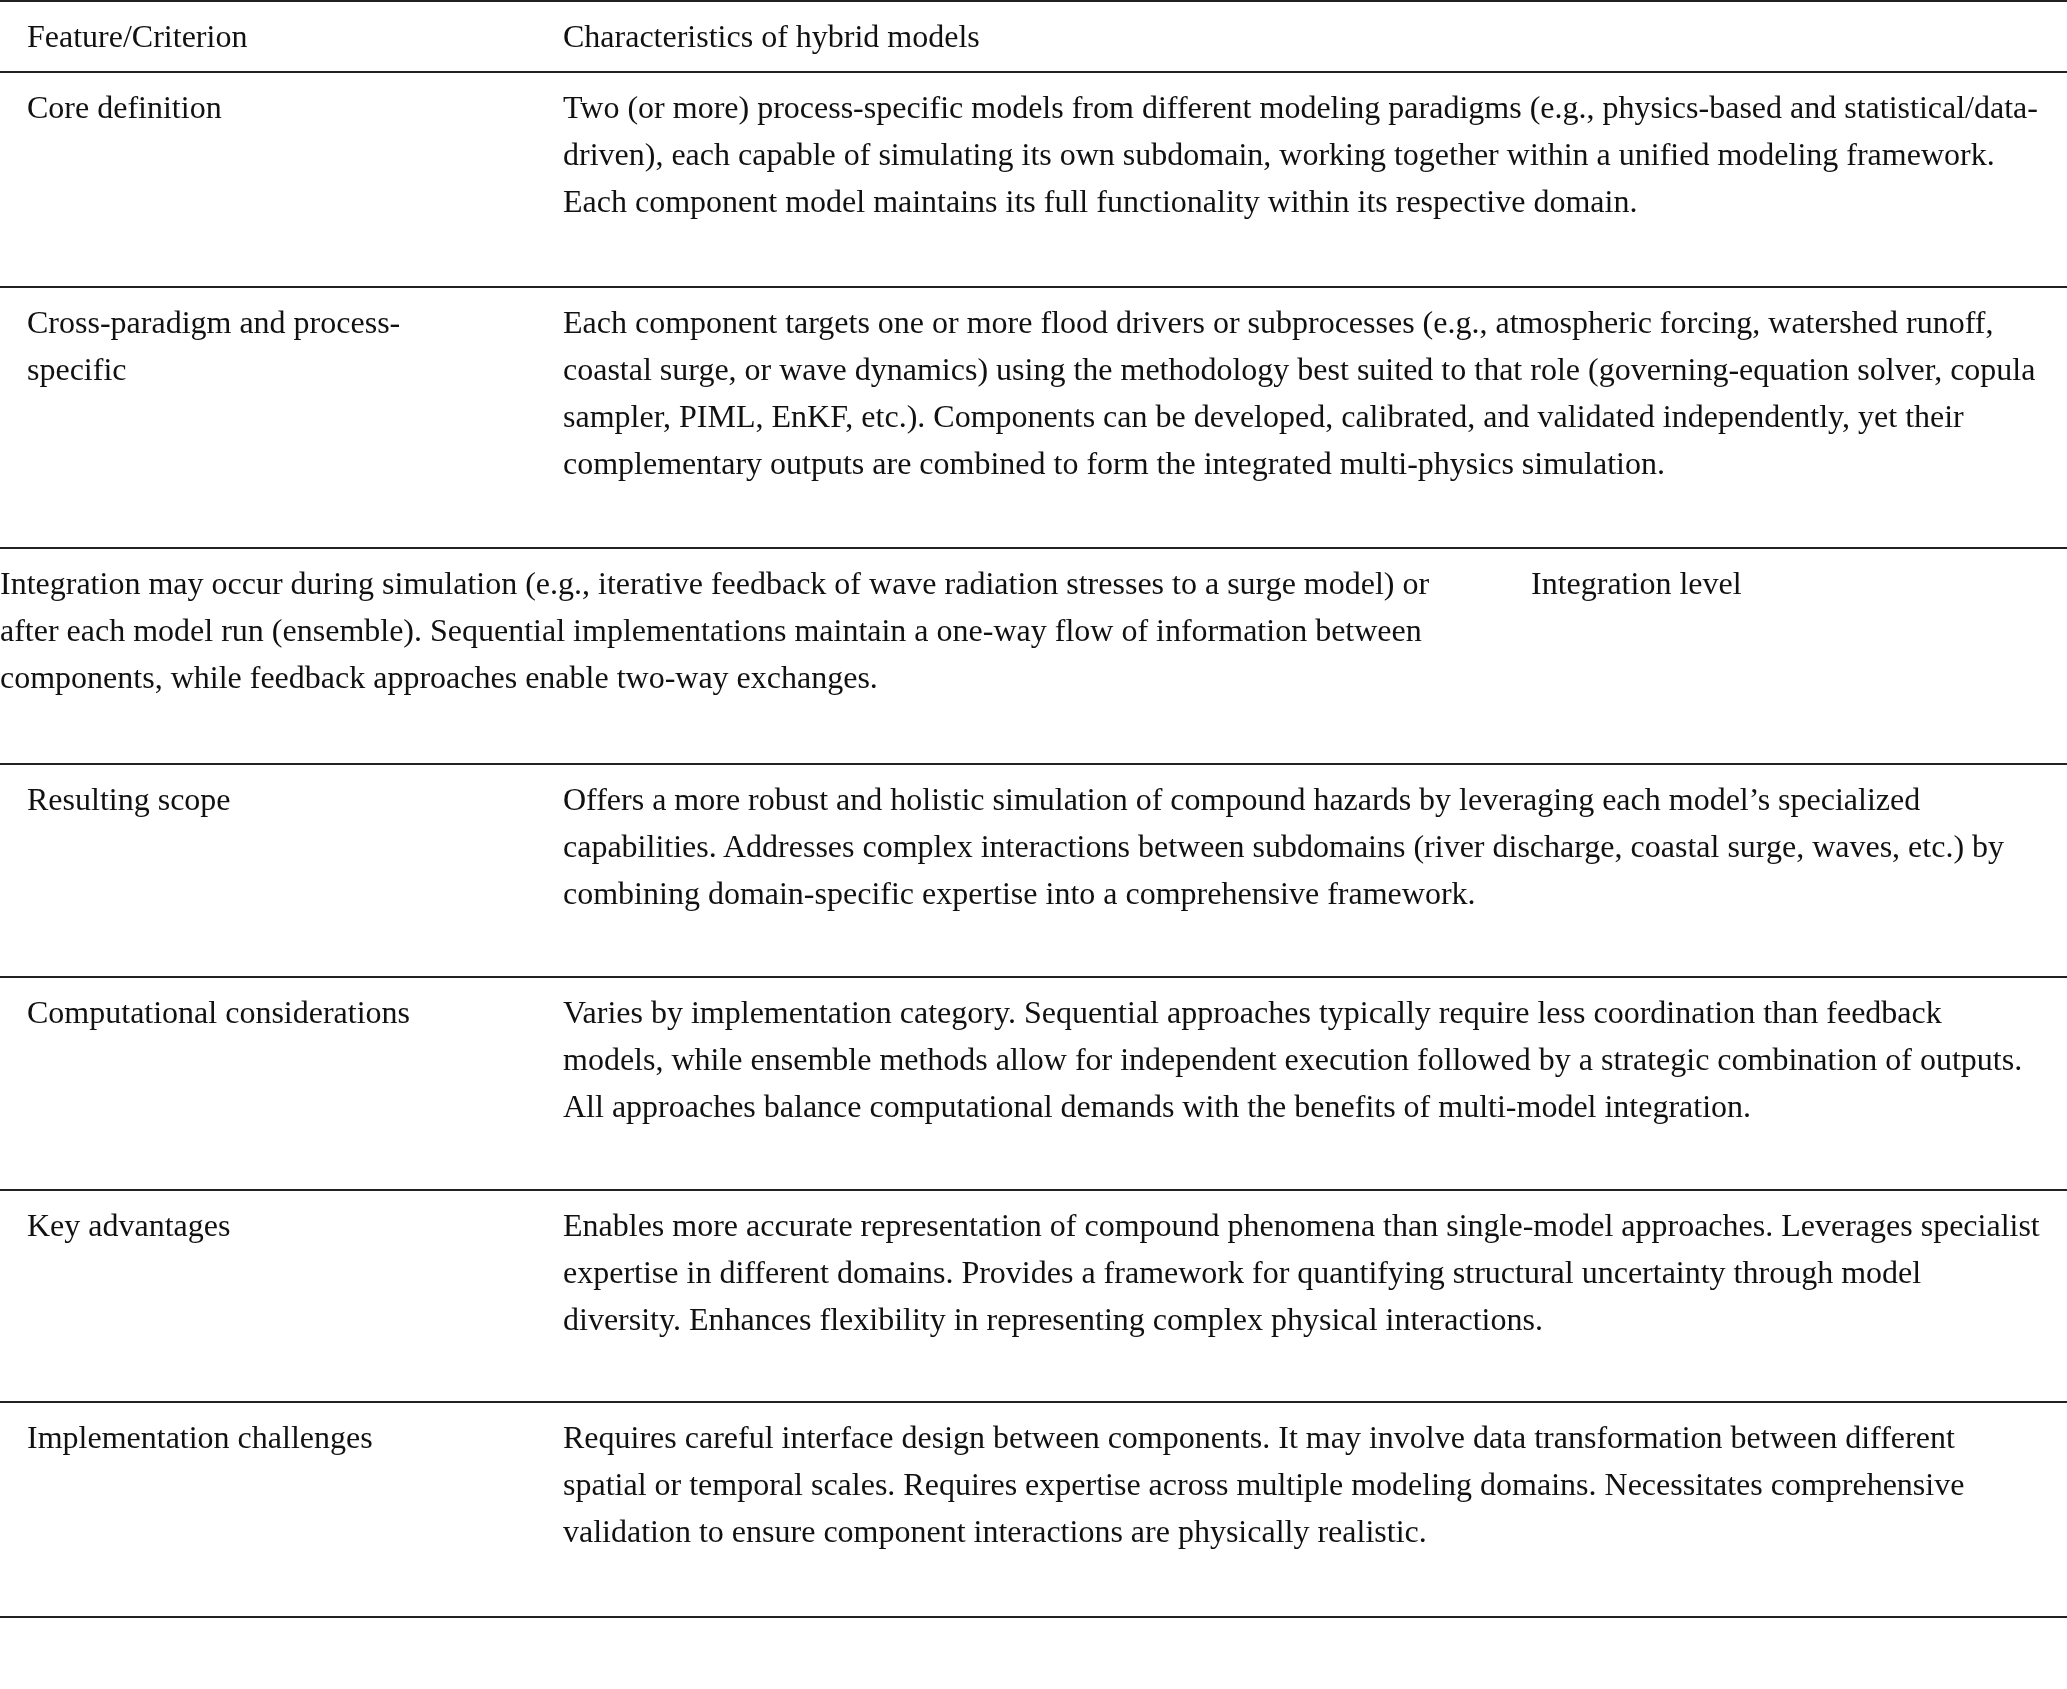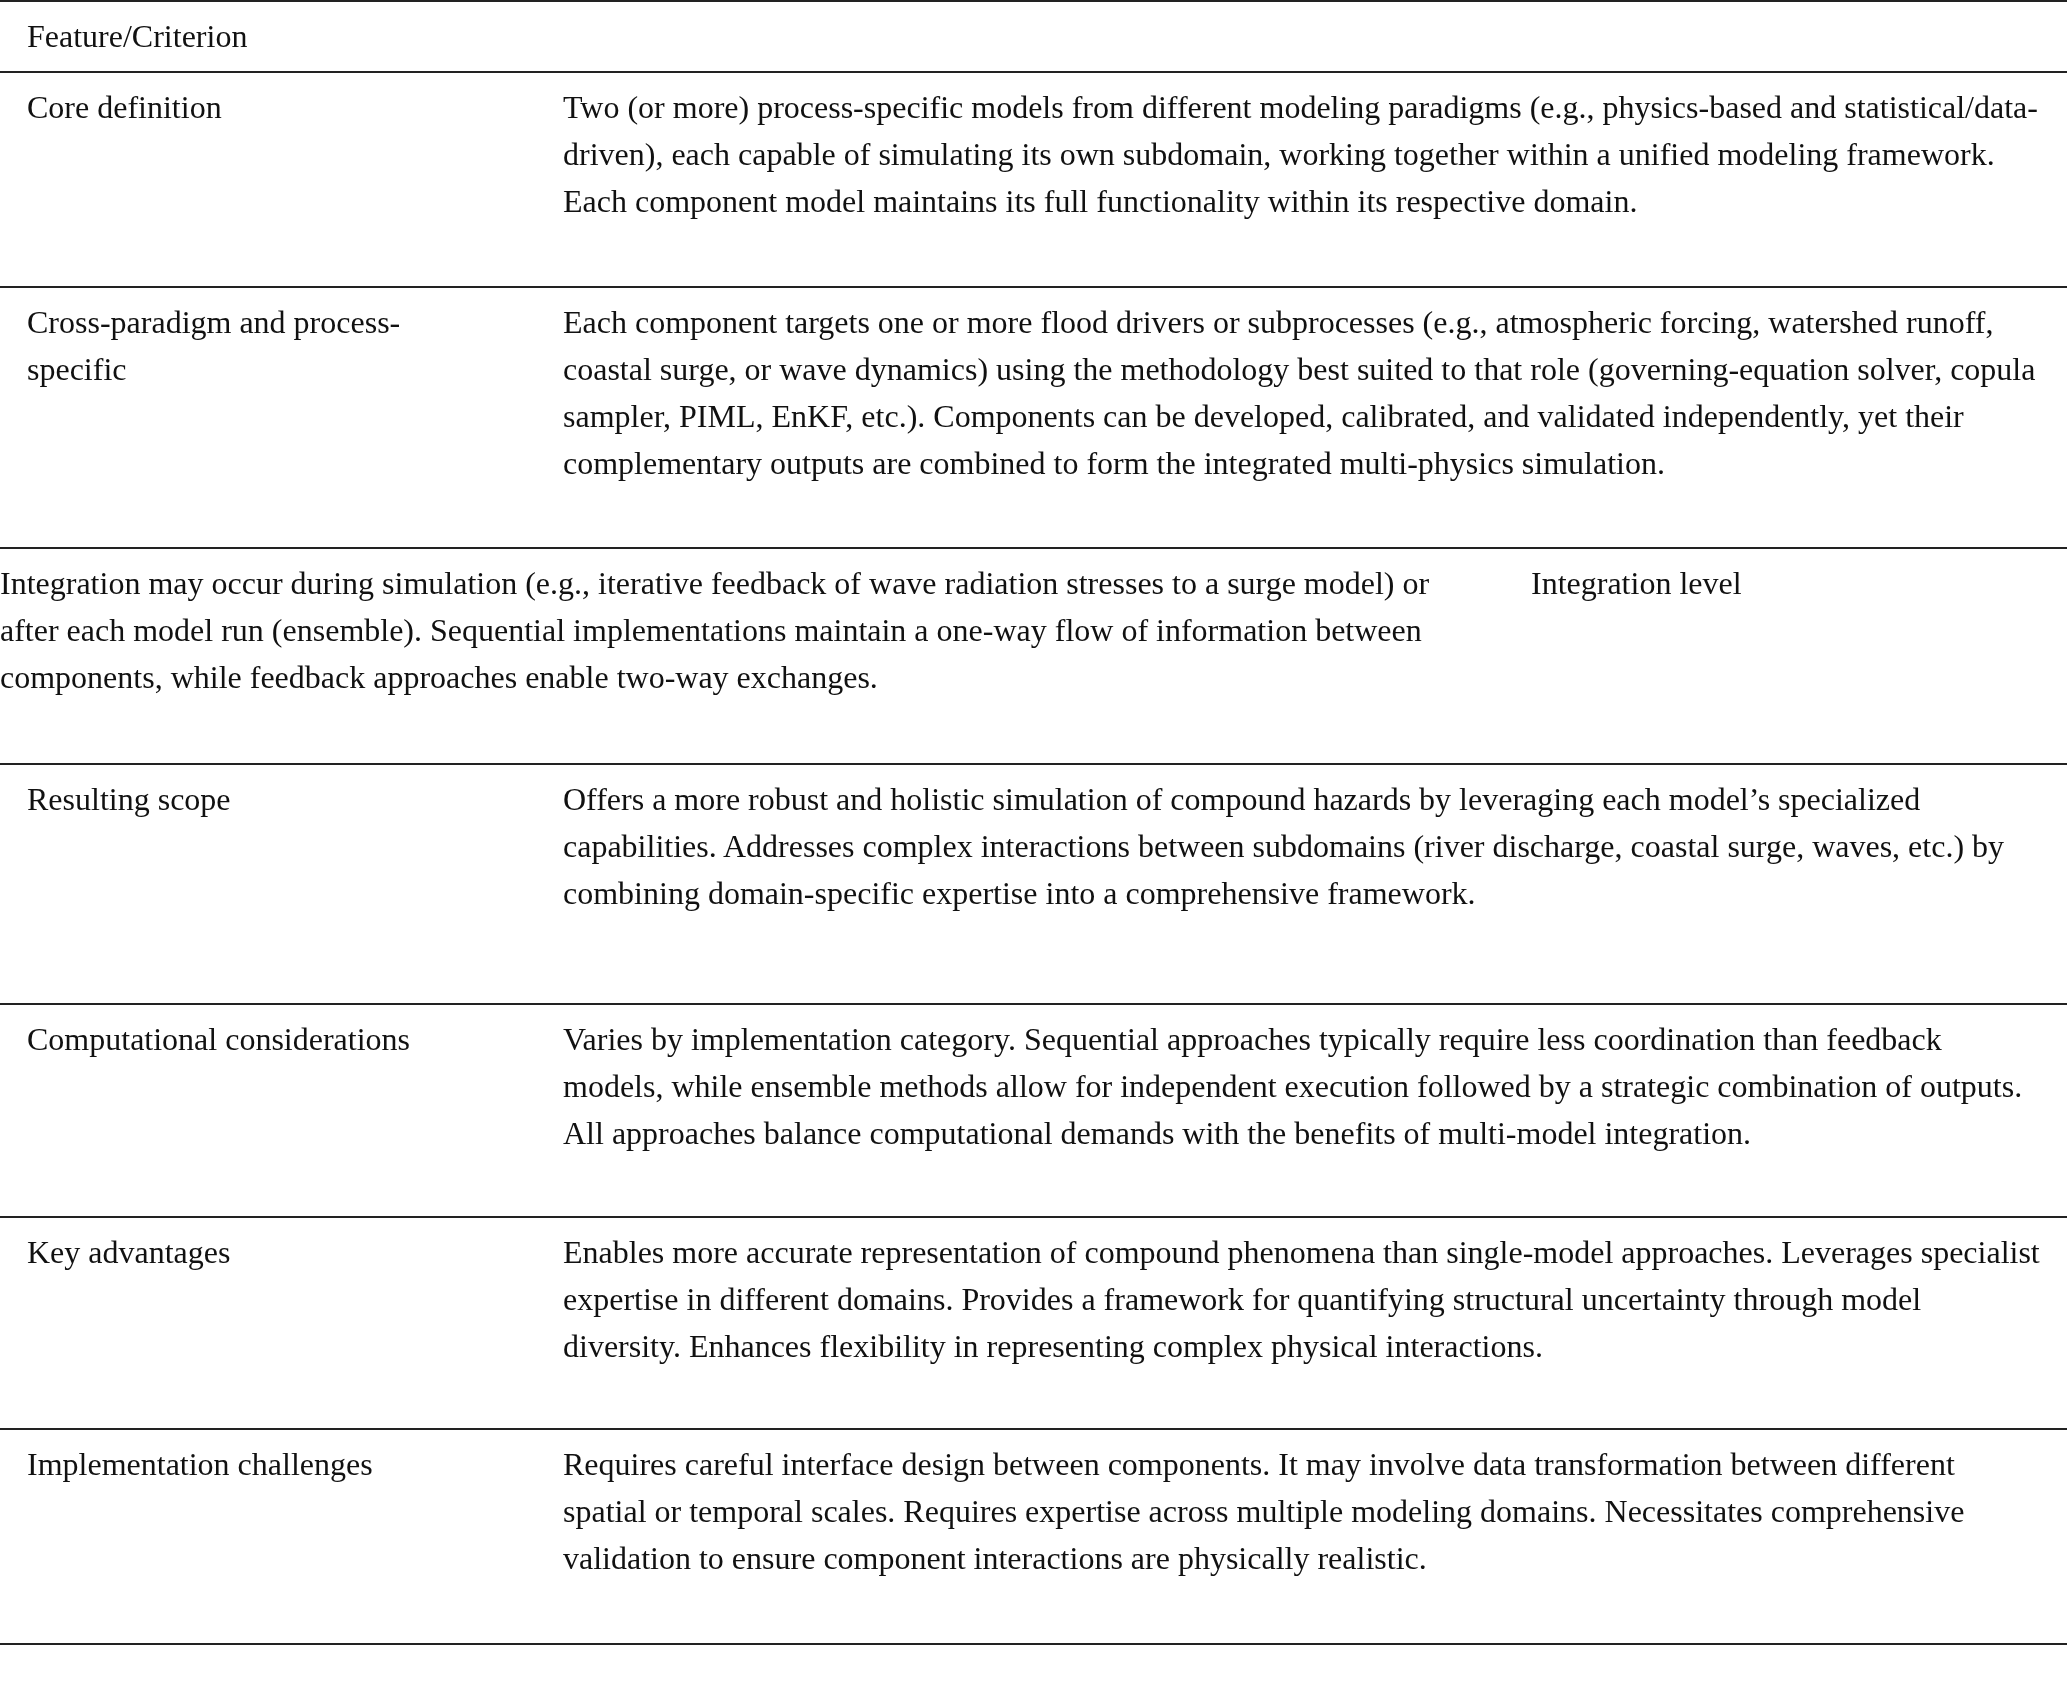--- a/index.html
+++ b/index.html
@@ -48,39 +48,40 @@
     .header .cell {
       padding-top: 11px;
     }
   </style>
 </head>
 <body>
 
 <div class="table">
   <div class="row header" style="height:71px;">
     <div class="cell cell-left">Feature/Criterion</div>
+    <div class="cell cell-right">Characteristics of hybrid models</div>
   </div>
 
   <div class="row" style="height:215px;">
     <div class="cell cell-left">Core definition</div>
     <div class="cell cell-right">Two (or more) process-specific models from different modeling paradigms (e.g., physics-based and statistical/data-driven), each capable of simulating its own subdomain, working together within a unified modeling framework. Each component model maintains its full functionality within its respective domain.</div>
   </div>
 
   <div class="row" style="height:261px;">
     <div class="cell cell-left" style="padding-right:160px;">Cross-paradigm and process-specific</div>
     <div class="cell cell-right">Each component targets one or more flood drivers or subprocesses (e.g., atmospheric forcing, watershed runoff, coastal surge, or wave dynamics) using the methodology best suited to that role (governing-equation solver, copula sampler, PIML, EnKF, etc.). Components can be developed, calibrated, and validated independently, yet their complementary outputs are combined to form the integrated multi-physics simulation.</div>
   </div>
 
 
   <div class="row" style="height:216px;">
     <div class="cell cell-right">Integration may occur during simulation (e.g., iterative feedback of wave radiation stresses to a surge model) or after each model run (ensemble). Sequential implementations maintain a one-way flow of information between components, while feedback approaches enable two-way exchanges.</div>
     <div class="cell cell-left">Integration level</div>
   </div>
 
-  <div class="row" style="height:240px;">
+  <div class="row" style="height:213px;">
     <div class="cell cell-left">Resulting scope</div>
     <div class="cell cell-right">Offers a more robust and holistic simulation of compound hazards by leveraging each model’s specialized capabilities. Addresses complex interactions between subdomains (river discharge, coastal surge, waves, etc.) by combining domain-specific expertise into a comprehensive framework.</div>
   </div>
 
   <div class="row" style="height:213px;">
     <div class="cell cell-left">Computational considerations</div>
     <div class="cell cell-right">Varies by implementation category. Sequential approaches typically require less coordination than feedback models, while ensemble methods allow for independent execution followed by a strategic combination of outputs. All approaches balance computational demands with the benefits of multi-model integration.</div>
   </div>
 
   <div class="row" style="height:212px;">

